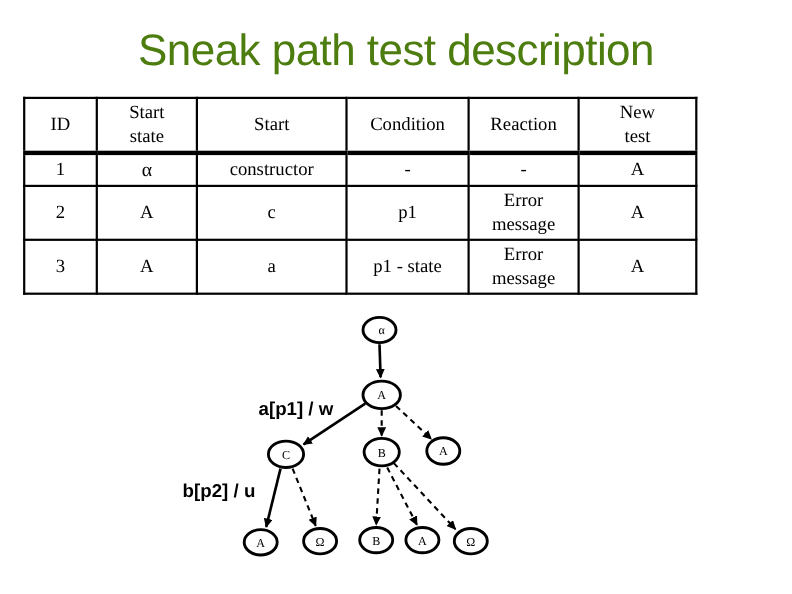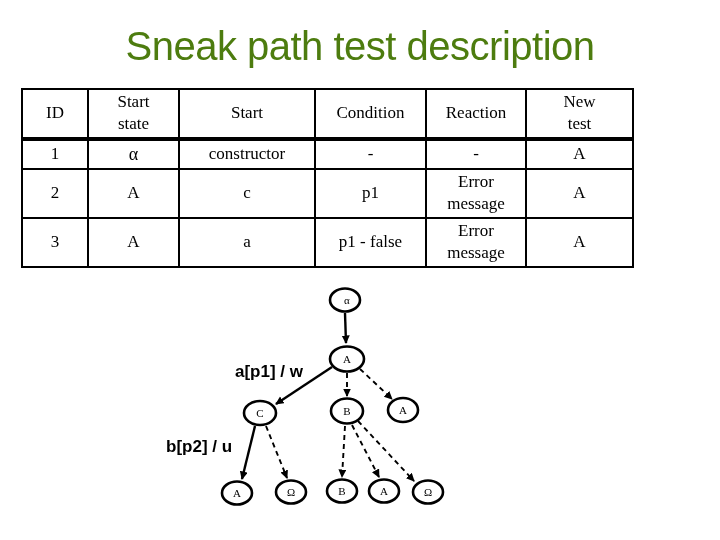--- a/index.html
+++ b/index.html
@@ -119,21 +119,21 @@
       <td>c</td>
       <td>p1</td>
       <td>Error
 message</td>
       <td>A</td>
     </tr>
     <tr class="r3">
       <td>3</td>
       <td>A</td>
       <td>a</td>
-      <td>p1 - false</td>
+      <td>p1 - state</td>
       <td>Error
 message</td>
       <td>A</td>
     </tr>
   </tbody>
 </table>
 
 <svg class="tree" viewBox="0 280 720 250">
   <defs>
     <marker id="arrow" markerWidth="10" markerHeight="9" refX="7.5" refY="4" orient="auto" markerUnits="userSpaceOnUse">

